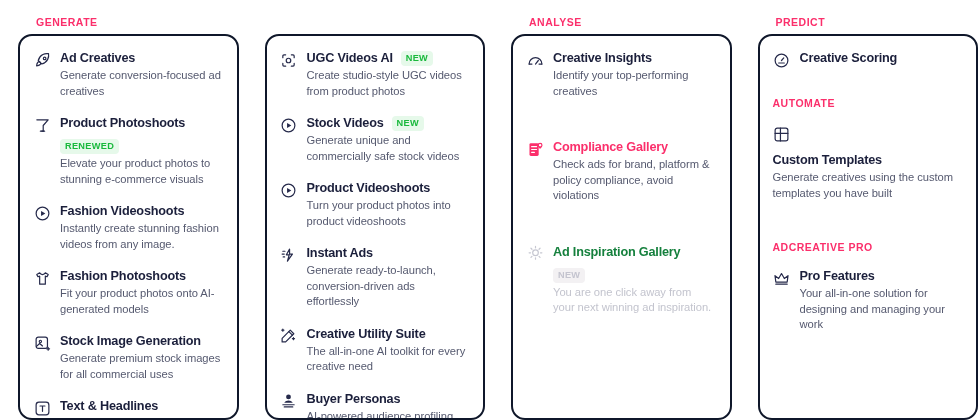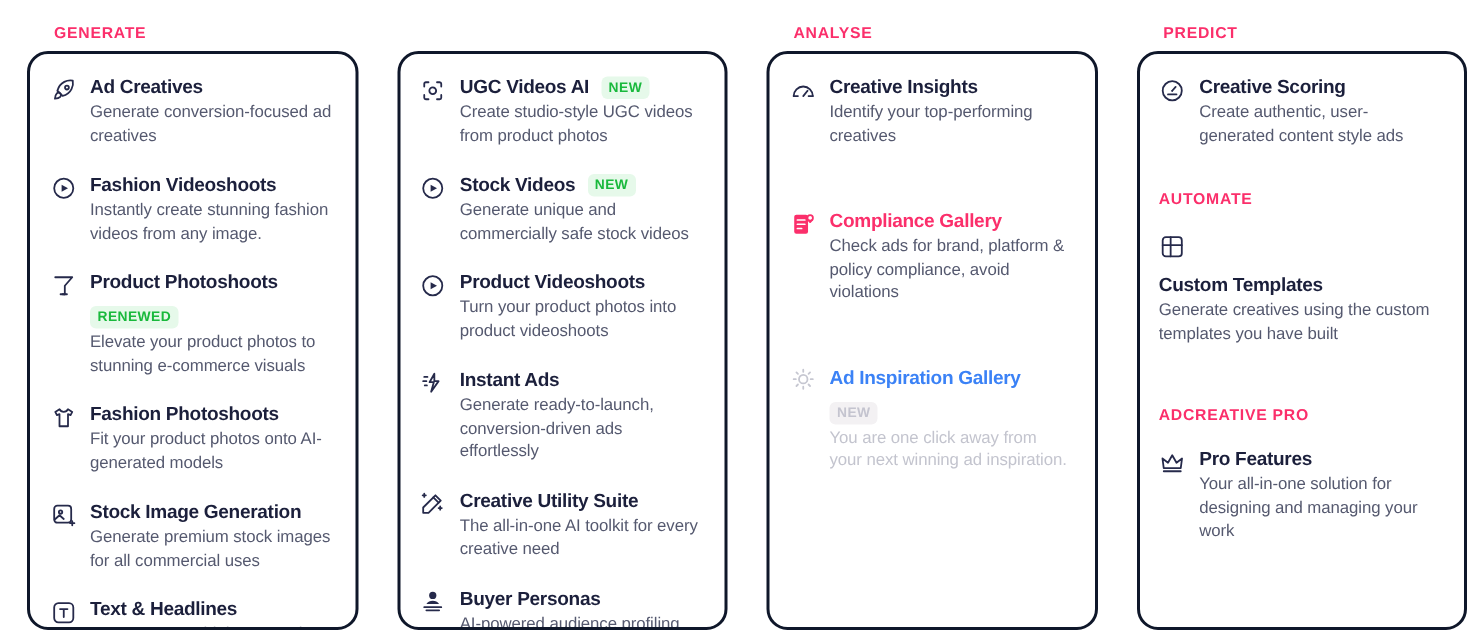--- a/index.html
+++ b/index.html
@@ -96,21 +96,21 @@
     border-radius: 4px;
     padding: 2px 5px 2px 5px;
     line-height: 11px;
     white-space: nowrap;
   }
   .badge.new { color: #19b93c; background: #e6f9ea; }
   .badge.renewed { color: #19b93c; background: #e6f9ea; }
   .badge.muted { color: #c4c4cf; background: #f3f1f3; }
   .item.accent .item-title { color: #fb2f6b; }
   .item.accent .icon-wrap { color: #fb2f6b; }
-  .item.disabled .item-title { color: #3b82f6; }
+  .item.disabled .item-title { color: #15803d; }
   .item.disabled .item-desc { color: #c3c4ce; }
   .item.disabled .icon-wrap { color: #c6c7d1; }
   .inline-label { margin: 6px 0 14px 0; }
   .spacer-22 { height: 22px; }
 </style>
 </head>
 <body>
 
 <div class="board">
 
@@ -133,46 +133,46 @@
             <div class="title-row">
               <span class="item-title">Ad Creatives</span>
             </div>
             <div class="item-desc">Generate conversion-focused ad creatives</div>
           </div>
         </div>
 
         <div class="item">
           <span class="icon-wrap">
             <svg width="17" height="17" viewBox="0 0 24 24" fill="none" stroke="currentColor" stroke-width="1.7" stroke-linecap="round" stroke-linejoin="round">
-              <circle cx="12" cy="12" r="9"></circle>
-              <path d="M10 8.6l6 3.4-6 3.4z" fill="currentColor" stroke="none"></path>
-            </svg>
-          </span>
-          <div class="item-body">
-            <div class="title-row">
-              <span class="item-title">Fashion Videoshoots</span>
-            </div>
-            <div class="item-desc">Instantly create stunning fashion videos from any image.</div>
-          </div>
-        </div>
-
-        <div class="item">
-          <span class="icon-wrap">
-            <svg width="17" height="17" viewBox="0 0 24 24" fill="none" stroke="currentColor" stroke-width="1.7" stroke-linecap="round" stroke-linejoin="round">
               <path d="M4 4h16l-7 8v8"></path>
               <path d="M13 20h-2"></path>
               <path d="M9 20h6"></path>
             </svg>
           </span>
           <div class="item-body">
             <div class="title-row">
               <span class="item-title">Product Photoshoots</span>
               <span class="badge renewed">RENEWED</span>
             </div>
             <div class="item-desc">Elevate your product photos to stunning e-commerce visuals</div>
+          </div>
+        </div>
+
+        <div class="item">
+          <span class="icon-wrap">
+            <svg width="17" height="17" viewBox="0 0 24 24" fill="none" stroke="currentColor" stroke-width="1.7" stroke-linecap="round" stroke-linejoin="round">
+              <circle cx="12" cy="12" r="9"></circle>
+              <path d="M10 8.6l6 3.4-6 3.4z" fill="currentColor" stroke="none"></path>
+            </svg>
+          </span>
+          <div class="item-body">
+            <div class="title-row">
+              <span class="item-title">Fashion Videoshoots</span>
+            </div>
+            <div class="item-desc">Instantly create stunning fashion videos from any image.</div>
           </div>
         </div>
 
         <div class="item">
           <span class="icon-wrap">
             <svg width="17" height="17" viewBox="0 0 24 24" fill="none" stroke="currentColor" stroke-width="1.7" stroke-linecap="round" stroke-linejoin="round">
               <path d="M8 4L4 6.5l1.6 3L8 8.6V20h8V8.6l2.4.9 1.6-3L16 4c-.8 1.6-2.2 2.4-4 2.4S8.8 5.6 8 4z"></path>
             </svg>
           </span>
           <div class="item-body">
@@ -401,21 +401,20 @@
               <circle cx="12" cy="12" r="9"></circle>
               <path d="M12 12l3.2-3.6"></path>
               <path d="M12 12h.01"></path>
               <path d="M8 15.5h8"></path>
             </svg>
           </span>
           <div class="item-body">
             <div class="title-row">
               <span class="item-title">Creative Scoring</span>
             </div>
-            <div class="item-desc">Create authentic, user-generated content style ads</div>
           </div>
         </div>
 
         <div class="spacer-22"></div>
         <div class="section-label inline-label" style="padding-left:0;">AUTOMATE</div>
 
         <div class="item" style="margin-bottom:12px;flex-direction:column;">
           <span class="icon-wrap">
             <svg width="17" height="17" viewBox="0 0 24 24" fill="none" stroke="currentColor" stroke-width="1.7" stroke-linecap="round" stroke-linejoin="round">
               <rect x="3" y="3" width="18" height="18" rx="3"></rect>

